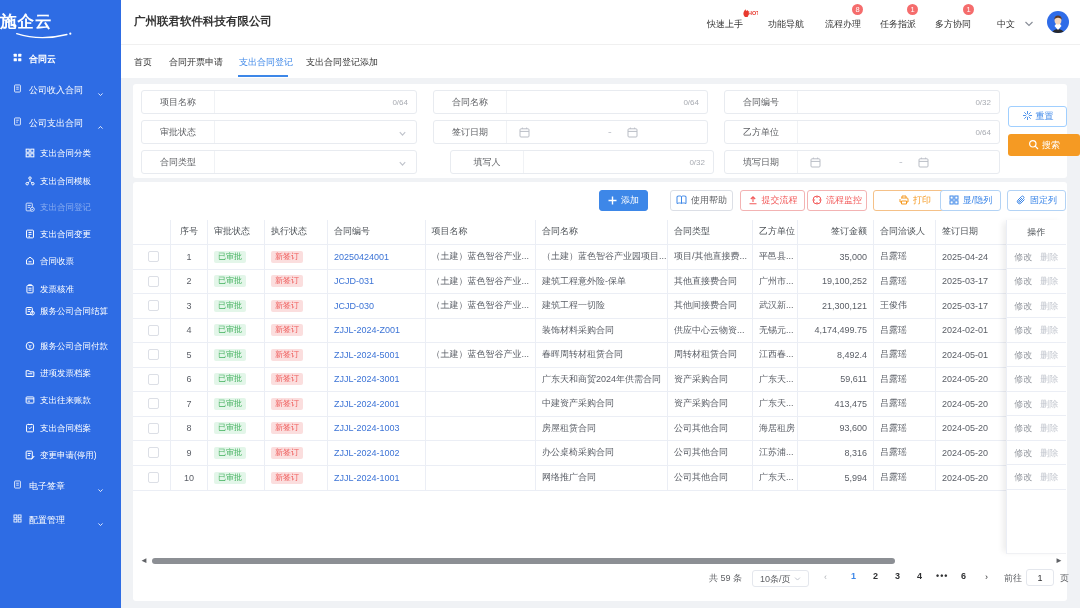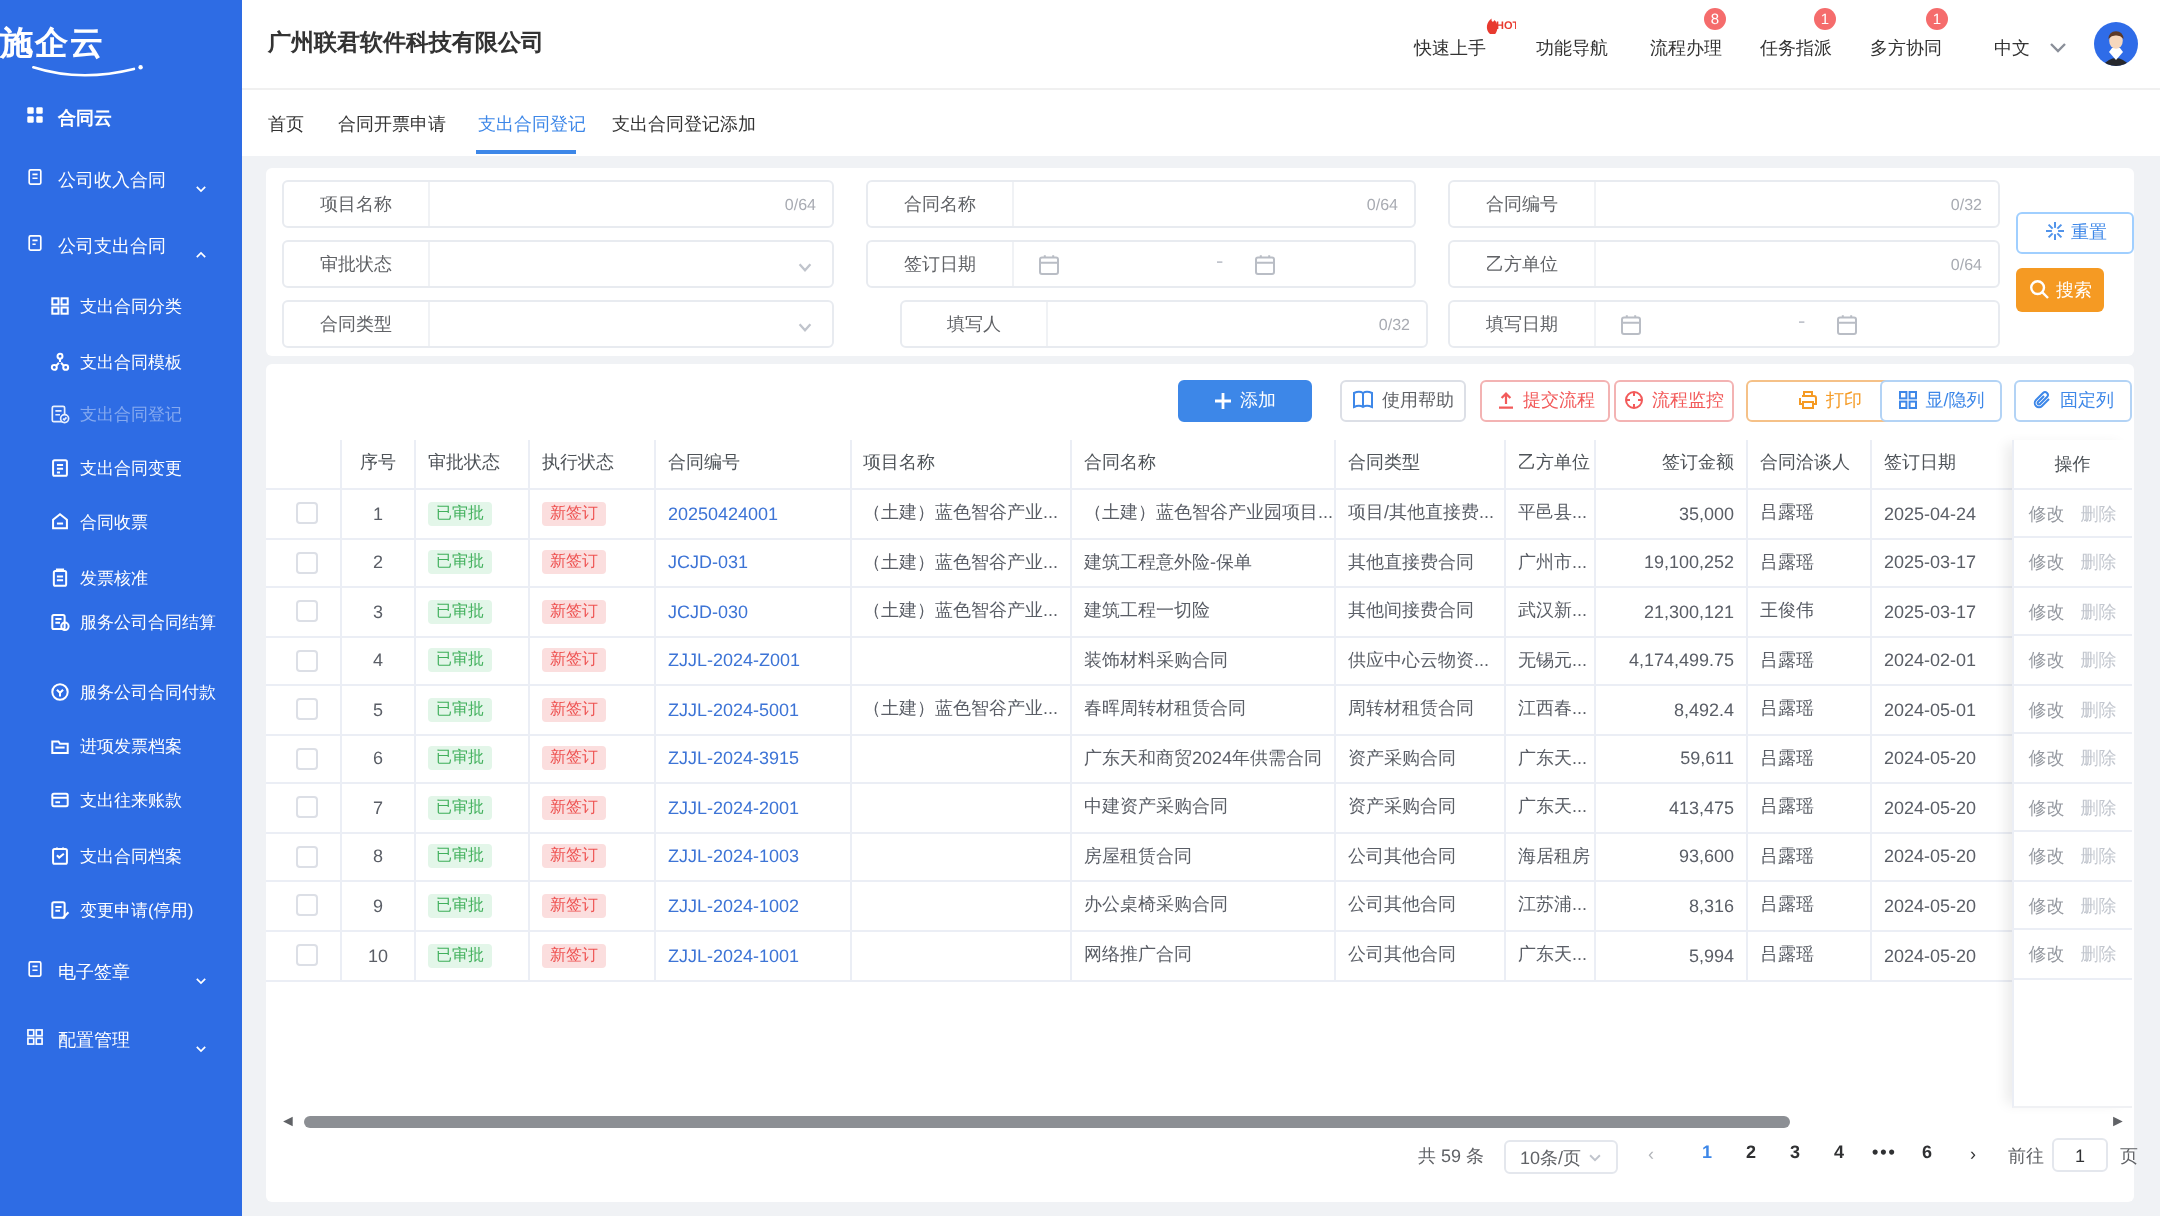--- a/index.html
+++ b/index.html
@@ -24,21 +24,21 @@
 .tab.on{color:#3d87e8;}
 .tab-line{position:absolute;height:2px;background:#3d87e8;top:30px;}
 
 #fcard{position:absolute;left:133px;top:84px;width:934px;height:94px;background:#fff;border-radius:3px;}
 .fbox{position:absolute;height:24px;border:1px solid #e8ebf0;border-radius:3px;background:#fff;display:flex;align-items:center;}
 .fbox .lb{width:73px;text-align:center;font-size:9px;color:#606266;border-right:1px solid #f0f2f5;height:100%;line-height:22px;flex:0 0 73px;}
 .fbox .cnt{position:absolute;right:8px;font-size:8px;color:#a8abb2;top:7px;}
 .fbox .car{position:absolute;right:9px;top:8px;width:9px;height:9px;}
 .btn{position:absolute;border-radius:3px;font-size:9px;text-align:center;}
 #btn-reset{left:1008px;top:106px;width:59px;height:21px;line-height:19px;border:1px solid #a0cfff;color:#3d87e8;background:#fff;font-family:Liberation Serif, serif;}
-#btn-search{left:1008px;top:134px;width:44px;height:22px;line-height:22px;background:#f59a23;color:#fff;font-family:Liberation Serif, serif;}
+#btn-search{left:1008px;top:134px;width:72px;height:22px;line-height:22px;background:#f59a23;color:#fff;font-family:Liberation Serif, serif;}
 
 #tcard{position:absolute;left:133px;top:182px;width:934px;height:419px;background:#fff;border-radius:3px;}
 .tbtn{position:absolute;top:8px;height:21px;border-radius:3px;font-size:9px;line-height:19px;text-align:center;border:1px solid #dcdfe6;background:#fff;color:#606266;}
 .tbtn svg{vertical-align:-2px;margin-right:4px;}
 .tbtn.blue{background:#3d87e8;border-color:#3d87e8;color:#fff;}
 .tbtn.bblue{border-color:#b3d3f5;color:#3d87e8;}
 .tbtn.red{border-color:#f3b3b3;color:#f25a5a;}
 .tbtn.orange{border-color:#f5c188;color:#f59a23;}
 table{border-collapse:collapse;table-layout:fixed;position:absolute;left:0;top:37.5px;width:872.5px;}
 th,td{border:1px solid #ebeef5;overflow:hidden;white-space:nowrap;font-weight:normal;padding:0 6px;}
@@ -251,21 +251,21 @@
   </div>
 <div class="btn" id="btn-reset"><svg width="11" height="11" viewBox="0 0 11 11" fill="none" stroke="#3d87e8" stroke-width="1" style="vertical-align:-2px;margin-right:3px;">
       <path d="M5.5 1v9M1 5.5h9M2.3 2.3l6.4 6.4M8.7 2.3L2.3 8.7" opacity="0.9"></path>
       <circle cx="5.5" cy="5.5" r="1.6" fill="#fff" stroke="none"></circle>
     </svg>重置</div>
 <div class="btn" id="btn-search"><svg width="11" height="11" viewBox="0 0 11 11" fill="none" stroke="#fff" stroke-width="1.2" style="vertical-align:-2px;margin-right:3px;">
       <circle cx="4.8" cy="4.8" r="3.2"></circle>
       <path d="M7.2 7.2L10 10"></path>
     </svg>搜索</div>
 <div id="tcard">
-  <div class="tbtn blue" style="left:456px;width:67px;"><svg width="9" height="9" viewBox="0 0 9 9" stroke="#fff" stroke-width="1.4">
+  <div class="tbtn blue" style="left:466px;width:49px;"><svg width="9" height="9" viewBox="0 0 9 9" stroke="#fff" stroke-width="1.4">
         <path d="M4.5 0.5v8M0.5 4.5h8"></path>
       </svg>添加</div>
   <div class="tbtn" style="left:537px;width:63px;"><svg width="11" height="10" viewBox="0 0 11 10" fill="none" stroke="#3d87e8" stroke-width="1">
         <path d="M5.5 1.5 C4.5 0.8 2.5 0.8 1 1.5 V8.5 C2.5 7.8 4.5 7.8 5.5 8.5 C6.5 7.8 8.5 7.8 10 8.5 V1.5 C8.5 0.8 6.5 0.8 5.5 1.5 Z M5.5 1.5v7"></path>
       </svg>使用帮助</div>
   <div class="tbtn red" style="left:607px;width:65px;"><svg width="10" height="10" viewBox="0 0 10 10" fill="none" stroke="#f25a5a" stroke-width="1.1">
         <path d="M5 7V2M2.8 4L5 1.8 7.2 4M1.5 8.8h7"></path>
       </svg>提交流程</div>
   <div class="tbtn red" style="left:674px;width:60px;"><svg width="10" height="10" viewBox="0 0 10 10" fill="none" stroke="#f25a5a" stroke-width="1">
         <circle cx="5" cy="5" r="4"></circle>
@@ -383,21 +383,21 @@
           <td>江西春...</td>
           <td class="rgt">8,492.4</td>
           <td>吕露瑶</td>
           <td>2024-05-01</td>
         </tr>
    <tr>
           <td class="ctr"><span class="cbx"></span></td>
           <td class="ctr">6</td>
           <td><span class="badge g">已审批</span></td>
           <td><span class="badge r">新签订</span></td>
-          <td><span class="lnk">ZJJL-2024-3915</span></td>
+          <td><span class="lnk">ZJJL-2024-3001</span></td>
           <td></td>
           <td>广东天和商贸2024年供需合同</td>
           <td>资产采购合同</td>
           <td>广东天...</td>
           <td class="rgt">59,611</td>
           <td>吕露瑶</td>
           <td>2024-05-20</td>
         </tr>
    <tr>
           <td class="ctr"><span class="cbx"></span></td>

